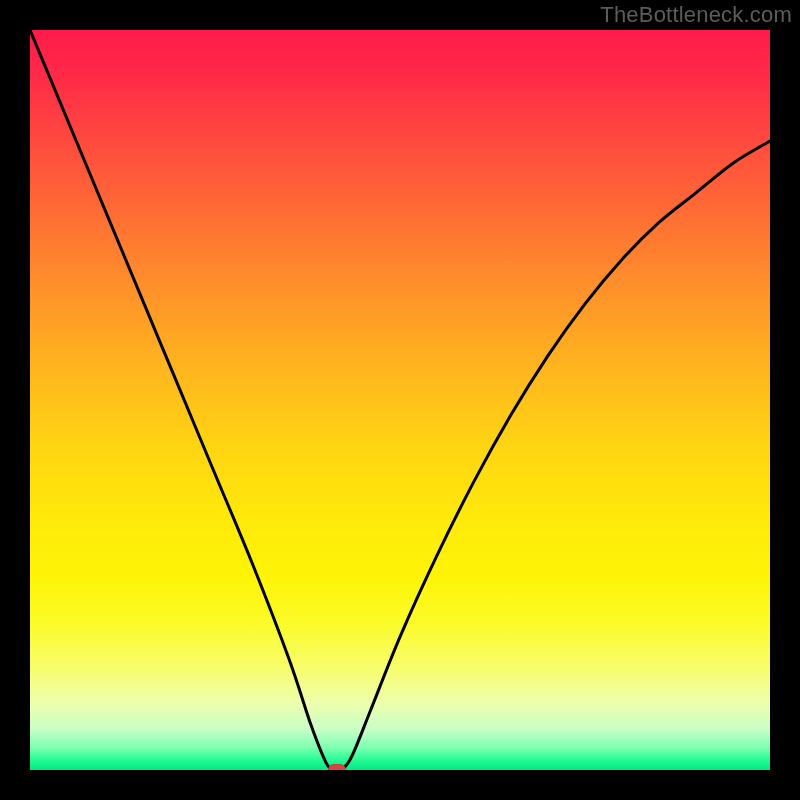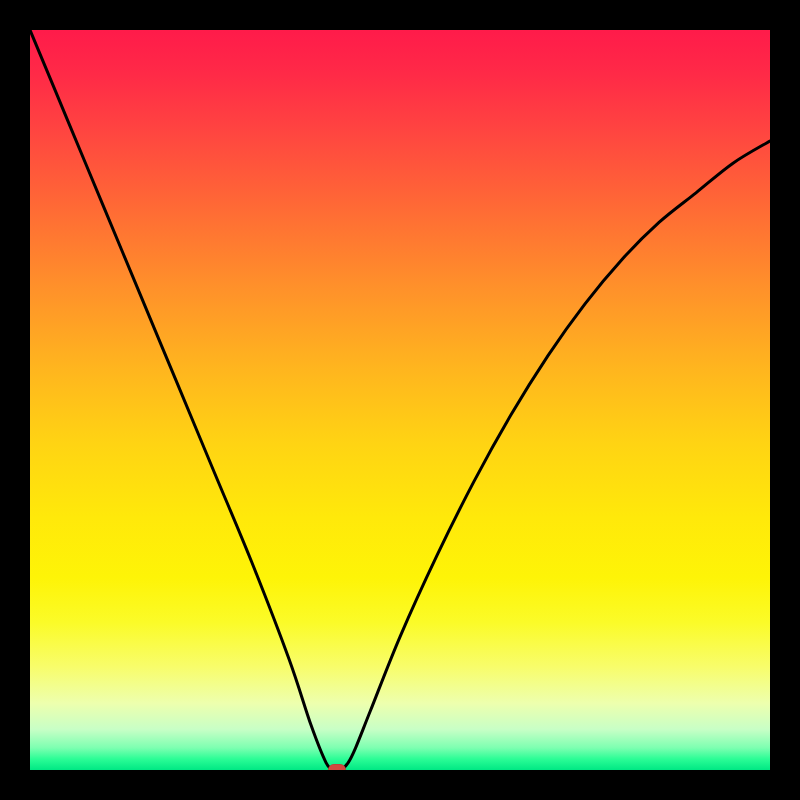--- a/index.html
+++ b/index.html
@@ -70,19 +70,20 @@
     border-radius: 6px;
     transform: translate(-50%, -50%);
     z-index: 3;
     box-shadow: 0 0 0 0.5px rgba(0,0,0,0.15) inset;
   }
 </style>
 </head>
 <body>
 
 <div class="frame">
+  <div class="watermark">TheBottleneck.com</div>
   <div class="plot-area">
     <svg class="curve" viewBox="0 0 740 740" preserveAspectRatio="none">
       <path id="curve-path" fill="none" stroke="#000000" stroke-width="3" stroke-linecap="round" stroke-linejoin="round" d="M 0.00 0.00 C 6.17 14.80, 24.67 59.20, 37.00 88.80 C 49.33 118.40, 61.67 148.00, 74.00 177.60 C 86.33 207.20, 98.67 236.80, 111.00 266.40 C 123.33 296.00, 135.67 325.60, 148.00 355.20 C 160.33 384.80, 172.67 414.40, 185.00 444.00 C 197.33 473.60, 209.67 501.97, 222.00 532.80 C 234.33 563.63, 249.13 601.87, 259.00 629.00 C 268.87 656.13, 275.03 678.33, 281.20 695.60 C 287.37 712.87, 292.30 725.20, 296.00 732.60 C 299.70 740.00, 300.93 738.77, 303.40 740.00 C 305.87 741.23, 308.33 741.23, 310.80 740.00 C 313.27 738.77, 315.73 736.30, 318.20 732.60 C 320.67 728.90, 321.90 726.43, 325.60 717.80 C 329.30 709.17, 333.00 699.30, 340.40 680.80 C 347.80 662.30, 358.90 632.70, 370.00 606.80 C 381.10 580.90, 394.67 551.30, 407.00 525.40 C 419.33 499.50, 431.67 474.83, 444.00 451.40 C 456.33 427.97, 468.67 405.77, 481.00 384.80 C 493.33 363.83, 505.67 344.10, 518.00 325.60 C 530.33 307.10, 542.67 289.83, 555.00 273.80 C 567.33 257.77, 579.67 242.97, 592.00 229.40 C 604.33 215.83, 616.67 203.50, 629.00 192.40 C 641.33 181.30, 653.67 172.67, 666.00 162.80 C 678.33 152.93, 690.67 141.83, 703.00 133.20 C 715.33 124.57, 733.83 114.70, 740.00 111.00"></path>
     </svg>
     <div id="marker" class="marker" style="left: 307.1px; top: 740px;"></div>
   </div>
 </div>
 
 </body></html>

